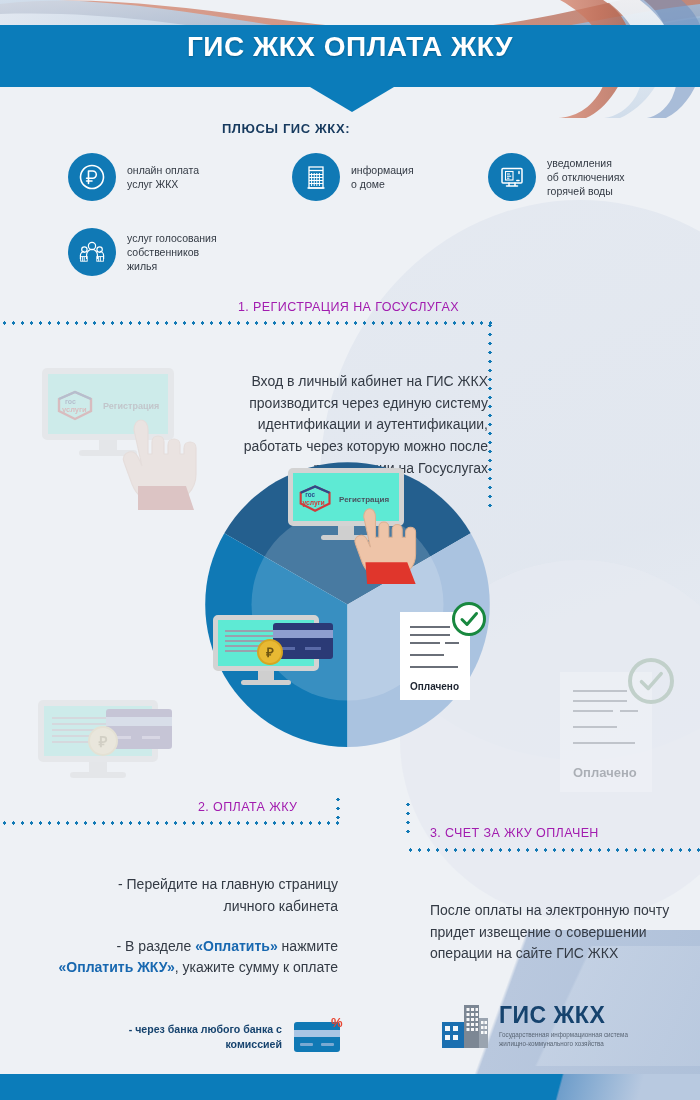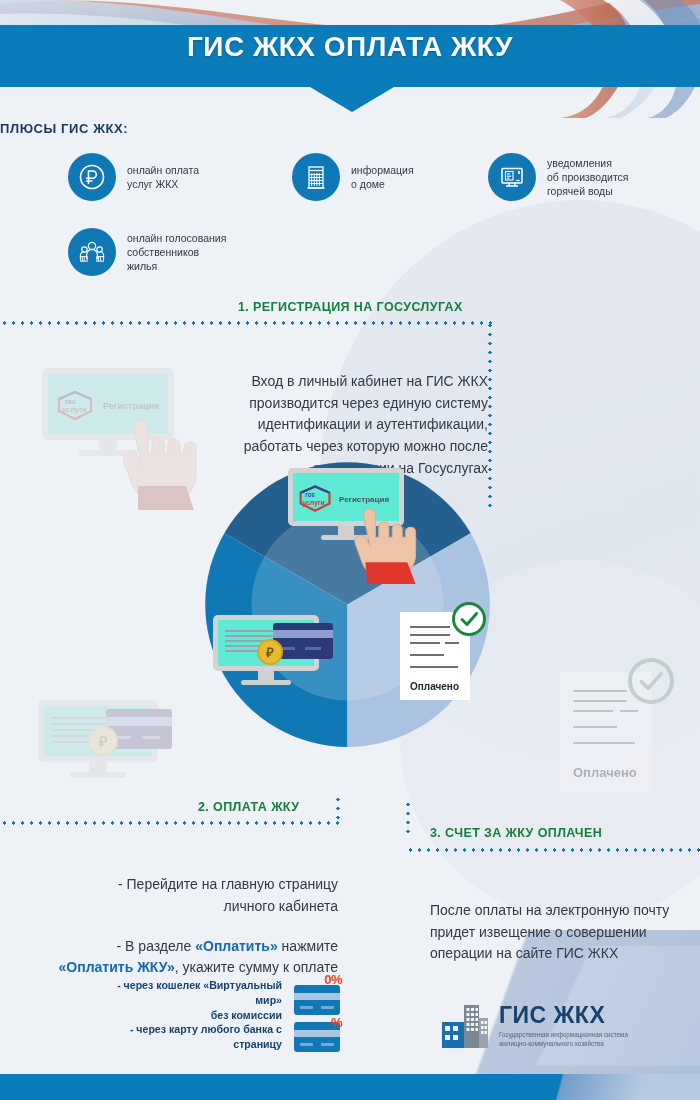--- a/index.html
+++ b/index.html
@@ -53,41 +53,41 @@
     text-align: center;
     color: #ffffff;
     font-size: 28px; font-weight: bold; letter-spacing: .5px;
     text-shadow: 0 1px 2px rgba(0,0,0,.25);
     z-index: 5;
   }
 
   
   .benefits-title {
     position: absolute; top: 121px; left: 0; width: 572px;
-    color: #173a5e;
+    text-align: center; color: #173a5e;
     font-size: 13px; font-weight: bold; letter-spacing: .6px;
   }
   .benefit { position: absolute; display: flex; align-items: center; gap: 11px; }
   .benefit-circle {
     width: 48px; height: 48px; border-radius: 50%;
     background: #1079b5; flex: 0 0 48px;
     display: flex; align-items: center; justify-content: center;
   }
   .benefit-label {
     color: #333a44; font-size: 10.5px; line-height: 1.35; white-space: pre-line;
   }
   #b1 { left: 68px; top: 153px; }
   #b2 { left: 292px; top: 153px; }
   #b3 { left: 488px; top: 153px; }
   #b4 { left: 68px; top: 228px; }
 
   
   .step-title {
-    position: absolute; color: #15803d;
-    font-size: 12.5px; font-weight: bold; letter-spacing: .4px;
+    position: absolute; color: #a21caf;
+    font-size: 12.5px; font-weight: normal; letter-spacing: .4px;
   }
   .dotted-h {
     position: absolute; height: 4px;
     background-image: radial-gradient(circle, #1079b5 1.6px, rgba(0,0,0,0) 1.7px);
     background-size: 9px 4px; background-repeat: repeat-x;
   }
   .dotted-v {
     position: absolute; width: 4px;
     background-image: radial-gradient(circle, #1079b5 1.6px, rgba(0,0,0,0) 1.7px);
     background-size: 4px 9px; background-repeat: repeat-y;
@@ -251,21 +251,21 @@
         <g stroke-width="1.1">
           <rect x="8.5" y="9.5" width="7.5" height="8.5"></rect>
           <line x1="10" y1="12" x2="13" y2="12"></line>
           <line x1="10" y1="14.2" x2="14.2" y2="14.2"></line>
           <line x1="10" y1="16.2" x2="12.4" y2="16.2"></line>
         </g>
         <path d="M22 9.5 v2 M22 18.5 h-2.2" stroke-linecap="round"></path>
       </svg>
     </div>
     <div class="benefit-label">уведомления
-об производится
+об отключениях
 горячей воды</div>
   </div>
 
   <div class="benefit" id="b4">
     <div class="benefit-circle">
       <svg width="30" height="30" viewBox="0 0 30 30" fill="none" stroke="#ffffff" stroke-width="1.2">
         <circle cx="15" cy="9" r="3.6"></circle>
         <path d="M9.6 22 v-4.2 a5.4 5.4 0 0 1 10.8 0 V22"></path>
         <circle cx="7.4" cy="12.6" r="2.7"></circle>
         <path d="M3.4 22 v-3.6 a4 4 0 0 1 4-4"></path>
@@ -274,21 +274,21 @@
         <g stroke-width="0.9">
           <rect x="3.6" y="19.6" width="6.6" height="4.6"></rect>
           <rect x="19.8" y="19.6" width="6.6" height="4.6"></rect>
           <line x1="5.4" y1="19.6" x2="5.4" y2="24.2"></line>
             <line x1="7.2" y1="19.6" x2="7.2" y2="24.2"></line>
           <line x1="21.6" y1="19.6" x2="21.6" y2="24.2"></line>
             <line x1="23.4" y1="19.6" x2="23.4" y2="24.2"></line>
         </g>
       </svg>
     </div>
-    <div class="benefit-label">онлайн голосования
+    <div class="benefit-label">услуг голосования
 собственников
 жилья</div>
   </div>
 
   <div class="step-title" style="left:238px; top:300px;">1. РЕГИСТРАЦИЯ НА ГОСУСЛУГАХ</div>
   <div class="dotted-h" style="left:0; top:321px; width:492px;"></div>
   <div class="dotted-v" style="left:488px; top:321px; height:188px;"></div>
   <div class="step-body ta-right" style="left:188px; top:335px; width:300px;">Вход в личный кабинет на ГИС ЖКХ
 производится через единую систему
 идентификации и аутентификации,
@@ -427,33 +427,23 @@
 
   <div class="step-body ta-right" style="left:20px; top:838px; width:318px;">- Перейдите на главную страницу
 личного кабинета</div>
 
   <div class="step-body ta-right" style="left:20px; top:878px; width:318px;">
     <span>- В разделе </span><span style="color:#1868b0;font-weight:bold;">«Оплатить»</span><span style="white-space:pre-line;"> нажмите
 </span><span style="color:#1868b0;font-weight:bold;">«Оплатить ЖКУ»</span><span>, укажите сумму к оплате</span>
   </div>
 
 
-  <div class="opt" style="left:100px; top:978px; width:240px; justify-content:flex-end;">
-    <div class="opt-label">- через кошелек «Виртуальный мир»
-без комиссии</div>
-    <div class="mini-card">
-      <div class="stripe"></div>
-      <div class="chipline" style="left:6px; top:21px; width:13px;"></div>
-      <div class="chipline" style="left:27px; top:21px; width:13px;"></div>
-    </div>
-    <div class="pct" style="right:-2px; top:-6px;">0%</div>
-  </div>
 
   <div class="opt" style="left:80px; top:1022px; width:260px; justify-content:flex-end;">
-    <div class="opt-label">- через карту любого банка с страницу</div>
+    <div class="opt-label">- через банка любого банка с комиссией</div>
     <div class="mini-card">
       <div class="stripe"></div>
       <div class="chipline" style="left:6px; top:21px; width:13px;"></div>
       <div class="chipline" style="left:27px; top:21px; width:13px;"></div>
     </div>
     <div class="pct" style="right:-2px; top:-7px;">%</div>
   </div>
 
   <div class="dotted-v" style="left:406px; top:800px; height:34px;"></div>
   <div class="step-title" style="left:430px; top:826px;">3. СЧЕТ ЗА ЖКУ ОПЛАЧЕН</div>

